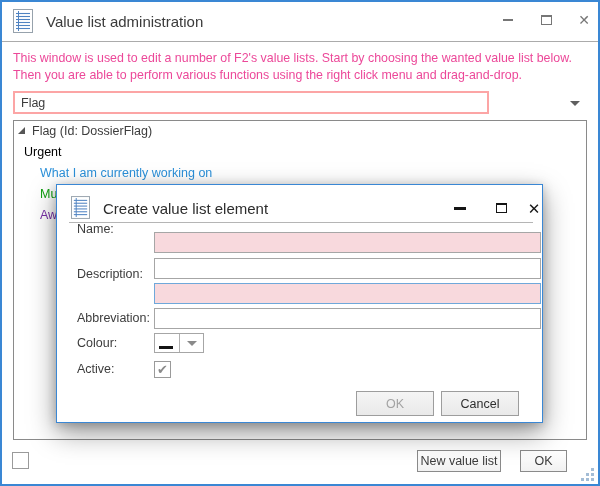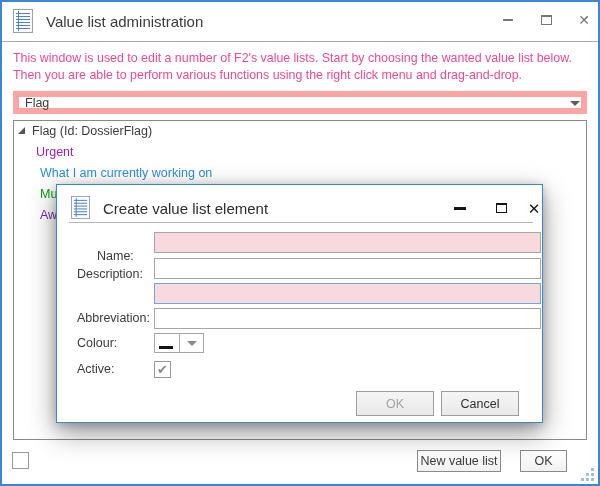--- a/index.html
+++ b/index.html
@@ -20,22 +20,22 @@
   .winctl { width:30px; height:26px; display:flex; align-items:center; justify-content:center; cursor:default; }
   .dash-main { width:10px; height:2px; background:#767676; }
   .max-main { width:11px; height:10px; border:1px solid #767676; border-top:2px solid #767676; background:transparent; }
   .close-main { color:#767676; font-size:14px; line-height:1; }
 
   
   .description { left:13px; top:50px; width:576px; font-size:12.4px; line-height:17px; color:#ec4899; }
 
   
   .combo {
-    left:13px; top:91px; width:574px; height:23px;
-    border:6px solid #fca5a5; background:#fff;
+    left:13px; top:91px; width:476px; height:23px;
+    border:2px solid #fca5a5; background:#fff;
     font-size:12.5px; color:#3c3c3c; padding-left:6px;
   }
   .combo-arrow {
     right:20px; top:101px; width:0; height:0;
     border-left:5px solid transparent; border-right:5px solid transparent;
     border-top:5px solid #5f5f5f;
   }
 
   
   .tree-panel { left:13px; top:120px; width:574px; height:320px; border:1px solid #8a8a8a; background:#fff; }
@@ -133,21 +133,21 @@
   <div class="abs description">This window is used to edit a number of F2's value lists. Start by choosing the wanted value list below. Then you are able to perform various functions using the right click menu and drag-and-drop.</div>
 
   <div class="abs vcenter combo">
     <span>Flag</span>
   </div>
   <span class="abs combo-arrow"></span>
 
   <div class="abs tree-panel"></div>
   <span class="expander"></span>
   <div class="tree-row" style="left:32px; top:121px; color:#3c3c3c;">Flag (Id: DossierFlag)</div>
-  <div class="tree-row" style="left: 36px; top: 142px; color: #a21caf;">Urgent</div>
+  <div class="tree-row" style="left: 24px; top: 142px; color: #000000;">Urgent</div>
   <div class="tree-row" style="left: 40px; top: 163px; color: rgb(43, 144, 217);">What I am currently working on</div>
   <div class="tree-row" style="left: 40px; top: 184px; color: rgb(17, 160, 17);">Mu</div>
   <div class="tree-row" style="left: 40px; top: 205px; color: rgb(122, 49, 168);">Aw</div>
 
   <div class="abs checkbox" style="left:12px; top:452px;"></div>
 
   <div class="btn-main" style="left:417px; top:450px; width:84px;">New value list</div>
   <div class="btn-main" style="left:520px; top:450px; width:47px;">OK</div>
 
   <span class="grip-dot" style="left:591px; top:478px;"></span>
@@ -178,21 +178,21 @@
     </div>
     <div class="abs winctl" style="left:429px; top:10px;">
       <span class="max-dlg"></span>
     </div>
     <div class="abs winctl" style="left:462px; top:10px;">
       <span class="close-dlg">✕</span>
     </div>
 
     <div class="abs dlg-sep"></div>
 
-    <div class="fld-label" style="top:61px;margin-left:20px;">Name:</div>
+    <div class="fld-label" style="top:34px;">Name:</div>
     <input class="fld-input required" style="top: 47px;" type="text" value="">
 
     <div class="fld-label" style="top:79px;">Description:</div>
     <input class="fld-input" style="top: 73px;" type="text" value="">
 
     <input class="fld-input required focused" style="top: 98px;" type="text" value="">
 
     <div class="fld-label" style="top:123px;">Abbreviation:</div>
     <input class="fld-input" style="top: 123px;" type="text" value="">
 

